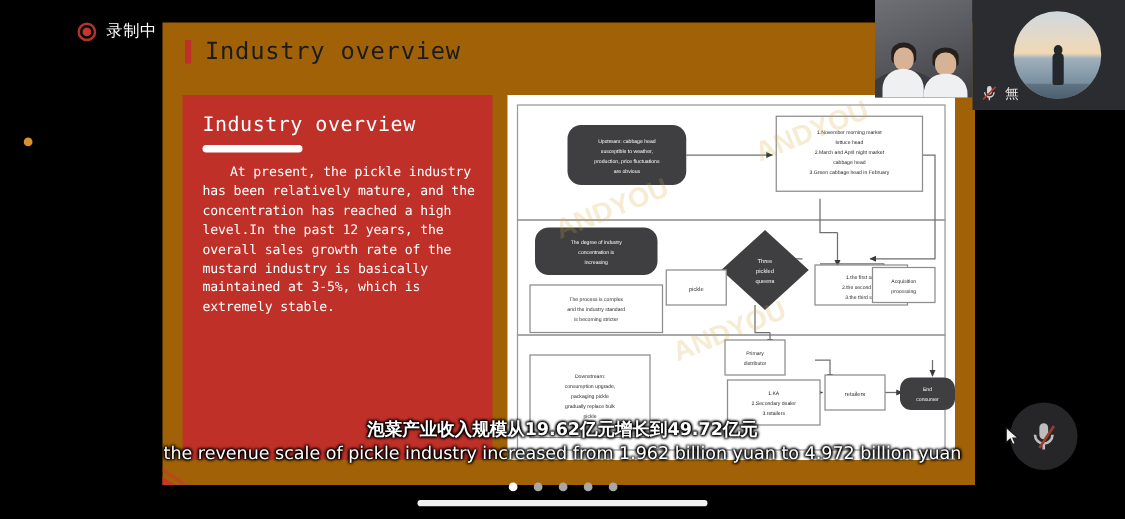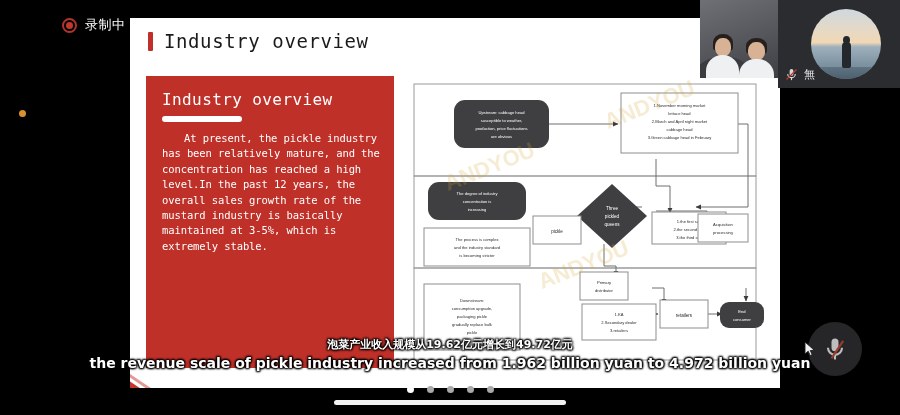--- a/index.html
+++ b/index.html
@@ -39,21 +39,21 @@
   #orange-dot {
     position: absolute; left: 19px; top: 110px;
     width: 7px; height: 7px; border-radius: 50%;
     background: #d9912f; z-index: 40;
   }
 
   
   #slide {
     position: absolute; left: 130px; top: 18px;
     width: 650px; height: 370px;
-    background: #ffffff;
+    background: #a16207;
     overflow: hidden;
     z-index: 10;
   }
 
   
   .slash {
     position: absolute; background: #c8352c; transform-origin: center;
     pointer-events: none;
   }
   .slash-tr1 { right: -34px; top: -46px; width: 110px; height: 8px; transform: rotate(52deg); }
@@ -128,27 +128,27 @@
     white-space: nowrap;
   }
 
   
   #subtitle-block {
     position: absolute; left: 0; top: 336px; width: 900px;
     text-align: center; z-index: 30; pointer-events: none;
   }
   #sub-zh {
     font-family: "DejaVu Sans", sans-serif;
-    font-size: 11px; font-weight: bold; color: #ffffff;
+    font-size: 14px; font-weight: bold; color: #ffffff;
     text-shadow: 0 0 2px #000, 1px 1px 2px #000, -1px 1px 2px #000, 1px -1px 2px #000, -1px -1px 2px #000;
     line-height: 17px;
   }
   #sub-en {
     font-family: "DejaVu Sans", sans-serif;
-    font-size: 14px; font-weight: bold; color: #ffffff;
+    font-size: 14px; font-weight: normal; color: #ffffff;
     text-shadow: 0 0 2px #000, 1px 1px 2px #000, -1px 1px 2px #000, 1px -1px 2px #000, -1px -1px 2px #000;
     line-height: 19px; margin-top: 1px;
   }
 
   
   #page-dots {
     position: absolute; left: 0; top: 386px; width: 900px;
     display: flex; justify-content: center; align-items: center; gap: 13px;
     z-index: 35;
   }

